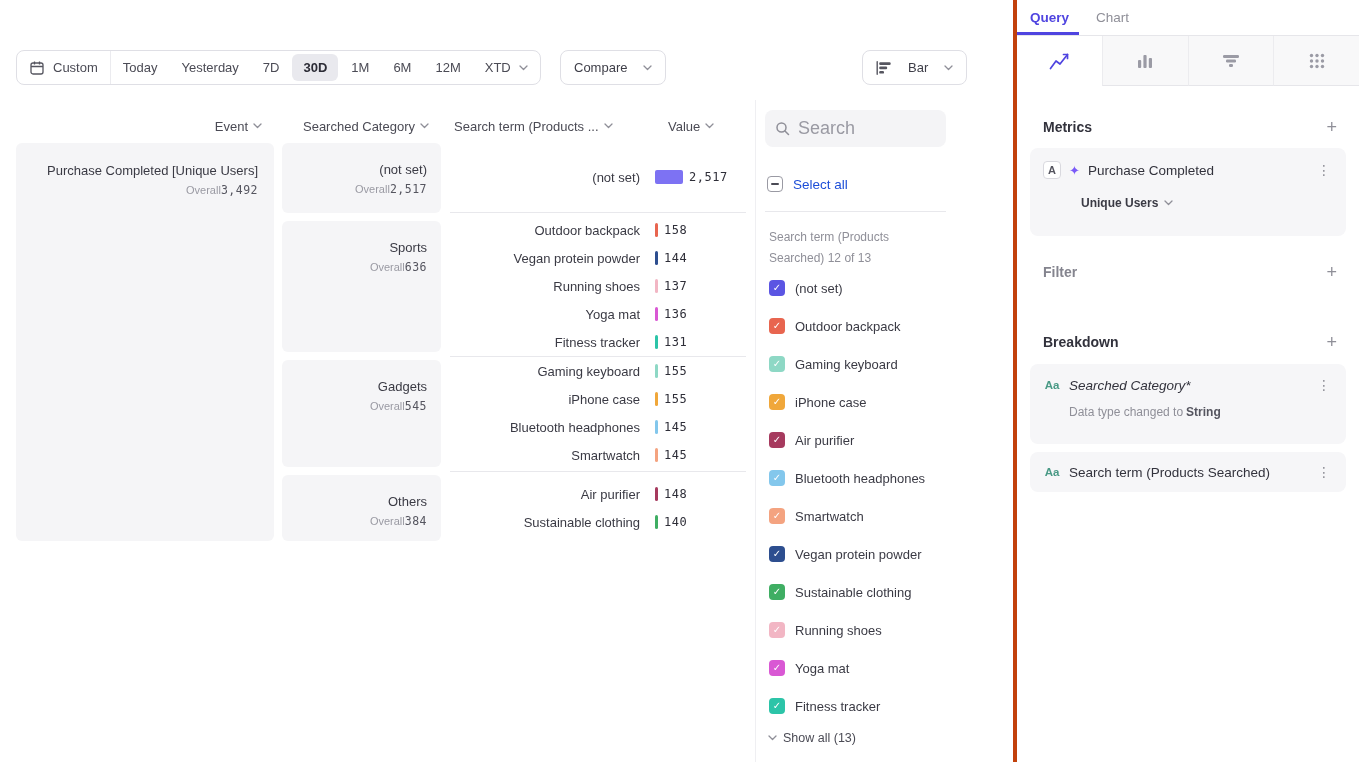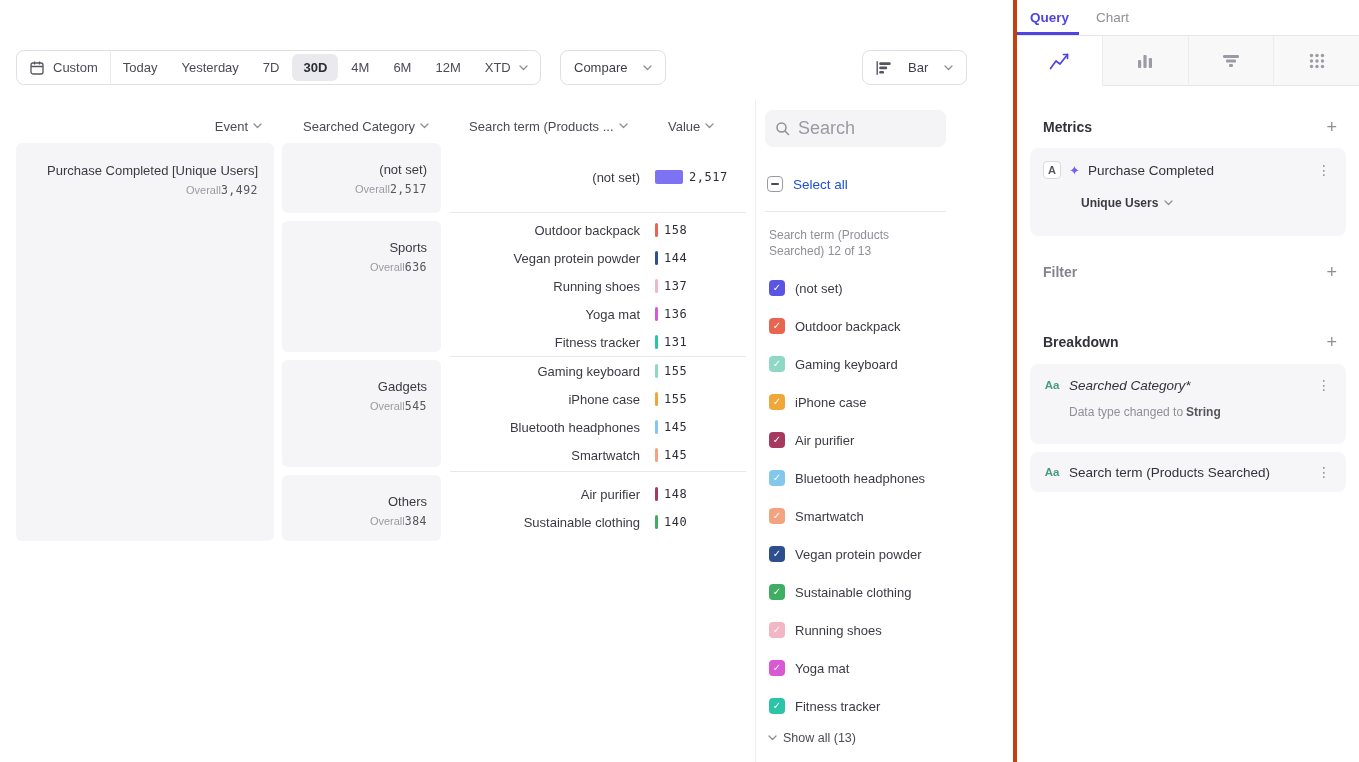--- a/index.html
+++ b/index.html
@@ -39,21 +39,21 @@
   .search-box { position:absolute; left:765px; top:110px; width:181px; height:37px; background:#f4f4f6; border-radius:8px; display:flex; align-items:center; gap:8px; padding:0 10px; }
   .search-input { flex:1; border:none; background:transparent; outline:none; font-size:18px; color:#3a3a44; font-family:inherit; min-width:0; }
   .search-input::placeholder { color:#9a9aa3; }
   .select-all { position:absolute; left:767px; top:176px; display:flex; align-items:center; gap:10px; cursor:pointer; }
   .cb { width:16px; height:16px; border-radius:4px; display:flex; align-items:center; justify-content:center; flex:none; }
   .cb .tick { color:#fff; font-size:10px; font-weight:bold; line-height:1; }
   .cb.indeterminate { background:#fff; border:1.5px solid #9a9aa3; }
   .cb.indeterminate .dash { width:8px; height:2px; background:#4a4a55; border-radius:1px; }
   .select-all-label { font-size:13.5px; color:#1d4ed8; font-weight:500; }
   .fdivider { position:absolute; left:765px; top:211px; width:181px; height:1px; background:#e8e8ec; }
-  .flist-label { position:absolute; left:769px; top:227px; width:162px; font-size:12px; line-height:16px; color:#8f8f98; }
+  .flist-label { position:absolute; left:769px; top:227px; width:162px; font-size:12px; line-height:21px; color:#8f8f98; }
   .fitems { position:absolute; left:769px; top:269px; width:200px; display:flex; flex-direction:column; }
   .fitem { height:38px; display:flex; align-items:center; gap:10px; cursor:pointer; }
   .flabel { font-size:13px; color:#3a3a44; white-space:nowrap; }
   .show-all { position:absolute; left:768px; top:731px; display:flex; align-items:center; gap:6px; font-size:12.5px; font-weight:500; color:#4b4b55; }
 
   
   .sidebar { position:absolute; left:1013px; top:0; width:346px; height:762px; border-left:4px solid #c2410c; background:#fff; }
   .sb-tabs { position:relative; height:36px; display:flex; align-items:center; gap:27px; padding-left:13px; border-bottom:1px solid #e6e6ea; }
   .sb-tab { font-size:13.5px; font-weight:500; color:#8f8f98; cursor:pointer; }
   .sb-tab.active { color:#4f44e0; font-weight:700; }
@@ -104,21 +104,21 @@
     <button class="range-btn">
         <span>Yesterday</span>
       </button>
     <button class="range-btn">
         <span>7D</span>
       </button>
     <button class="range-btn selected">
         <span>30D</span>
       </button>
     <button class="range-btn">
-        <span>4M</span>
+        <span>1M</span>
       </button>
     <button class="range-btn">
         <span>6M</span>
       </button>
     <button class="range-btn">
         <span>12M</span>
       </button>
     <button class="range-btn">
       <span>XTD</span>
       <svg class="chev" width="9" height="6" viewBox="0 0 9 6">
@@ -154,21 +154,21 @@
     <svg class="chev" width="9" height="6" viewBox="0 0 9 6">
         <path d="M1 1l3.5 3.5L8 1" fill="none" stroke="currentColor" stroke-width="1.3" stroke-linecap="round" stroke-linejoin="round"></path>
       </svg>
   </div>
   <div class="th" style="left:282px;width:147px;justify-content:flex-end">
     <span>Searched Category</span>
     <svg class="chev" width="9" height="6" viewBox="0 0 9 6">
         <path d="M1 1l3.5 3.5L8 1" fill="none" stroke="currentColor" stroke-width="1.3" stroke-linecap="round" stroke-linejoin="round"></path>
       </svg>
   </div>
-  <div class="th" style="left:469px">
+  <div class="th" style="left:454px">
     <span>Search term (Products ...</span>
     <svg class="chev" width="9" height="6" viewBox="0 0 9 6">
         <path d="M1 1l3.5 3.5L8 1" fill="none" stroke="currentColor" stroke-width="1.3" stroke-linecap="round" stroke-linejoin="round"></path>
       </svg>
   </div>
   <div class="th" style="left:668px">
     <span>Value</span>
     <svg class="chev" width="9" height="6" viewBox="0 0 9 6">
         <path d="M1 1l3.5 3.5L8 1" fill="none" stroke="currentColor" stroke-width="1.3" stroke-linecap="round" stroke-linejoin="round"></path>
       </svg>

